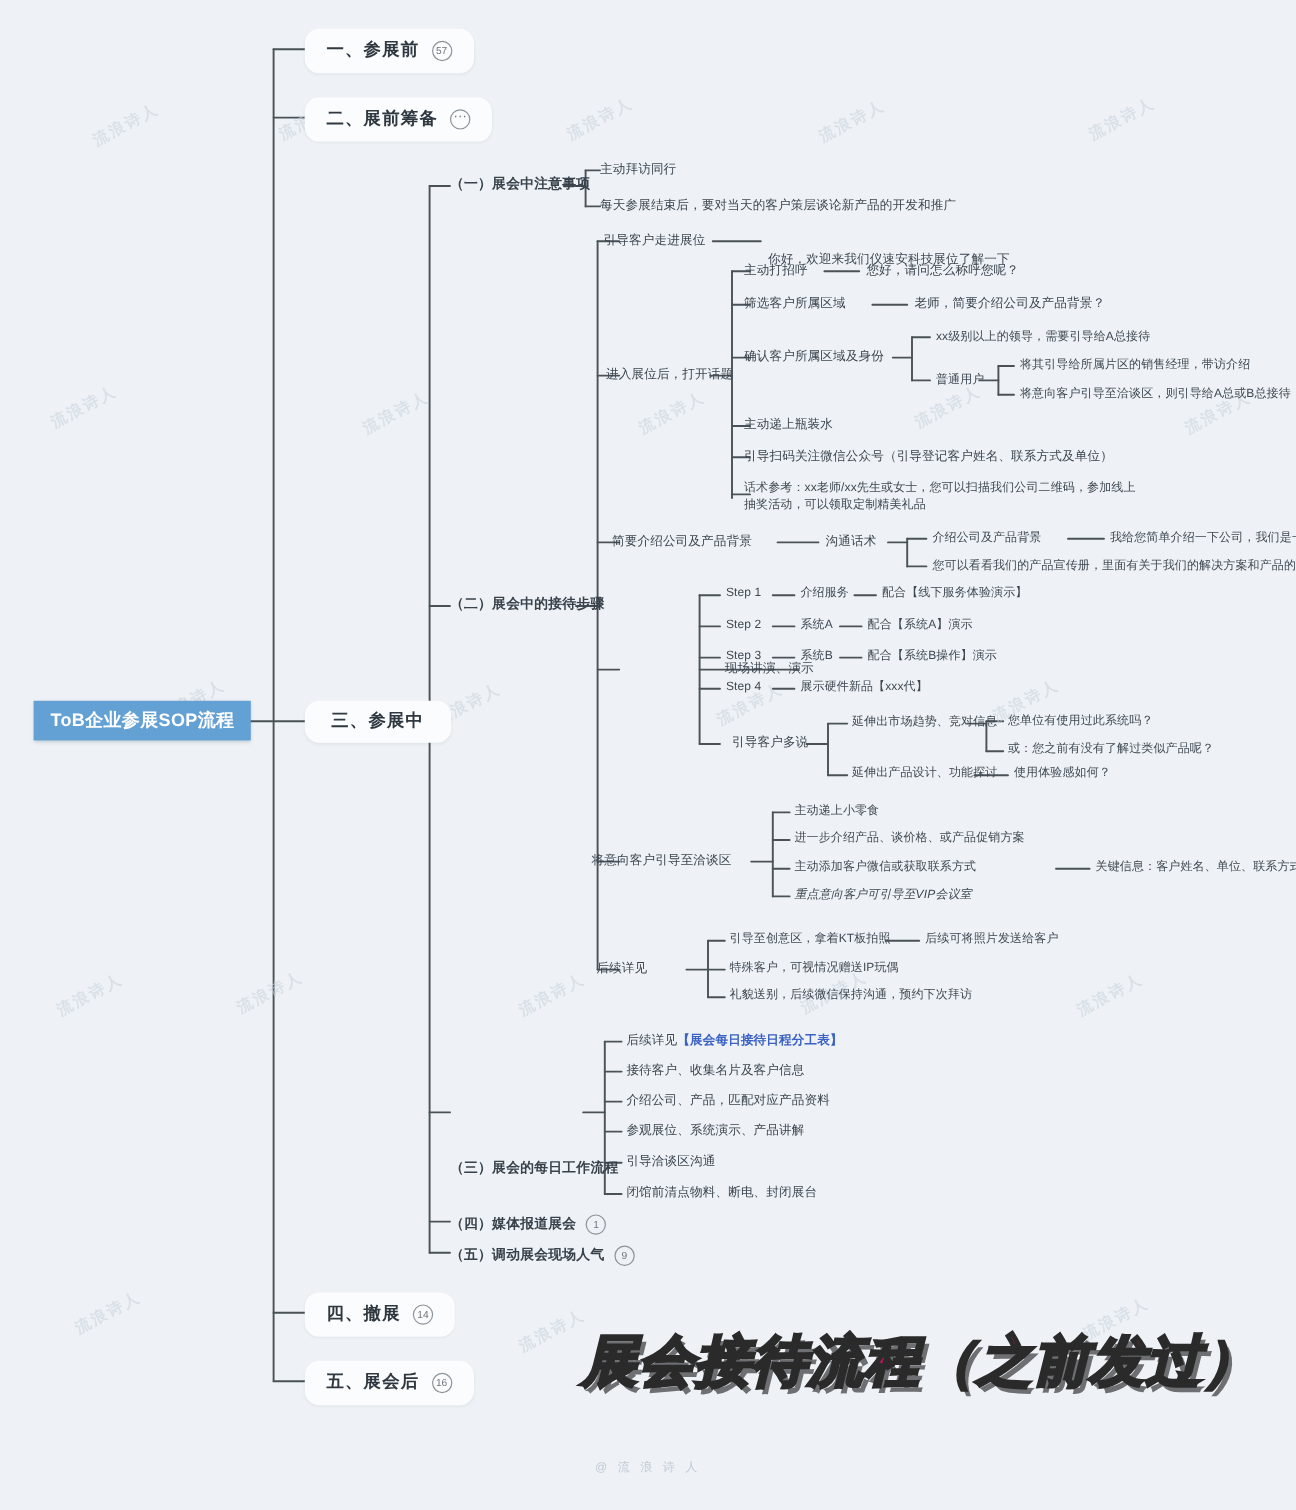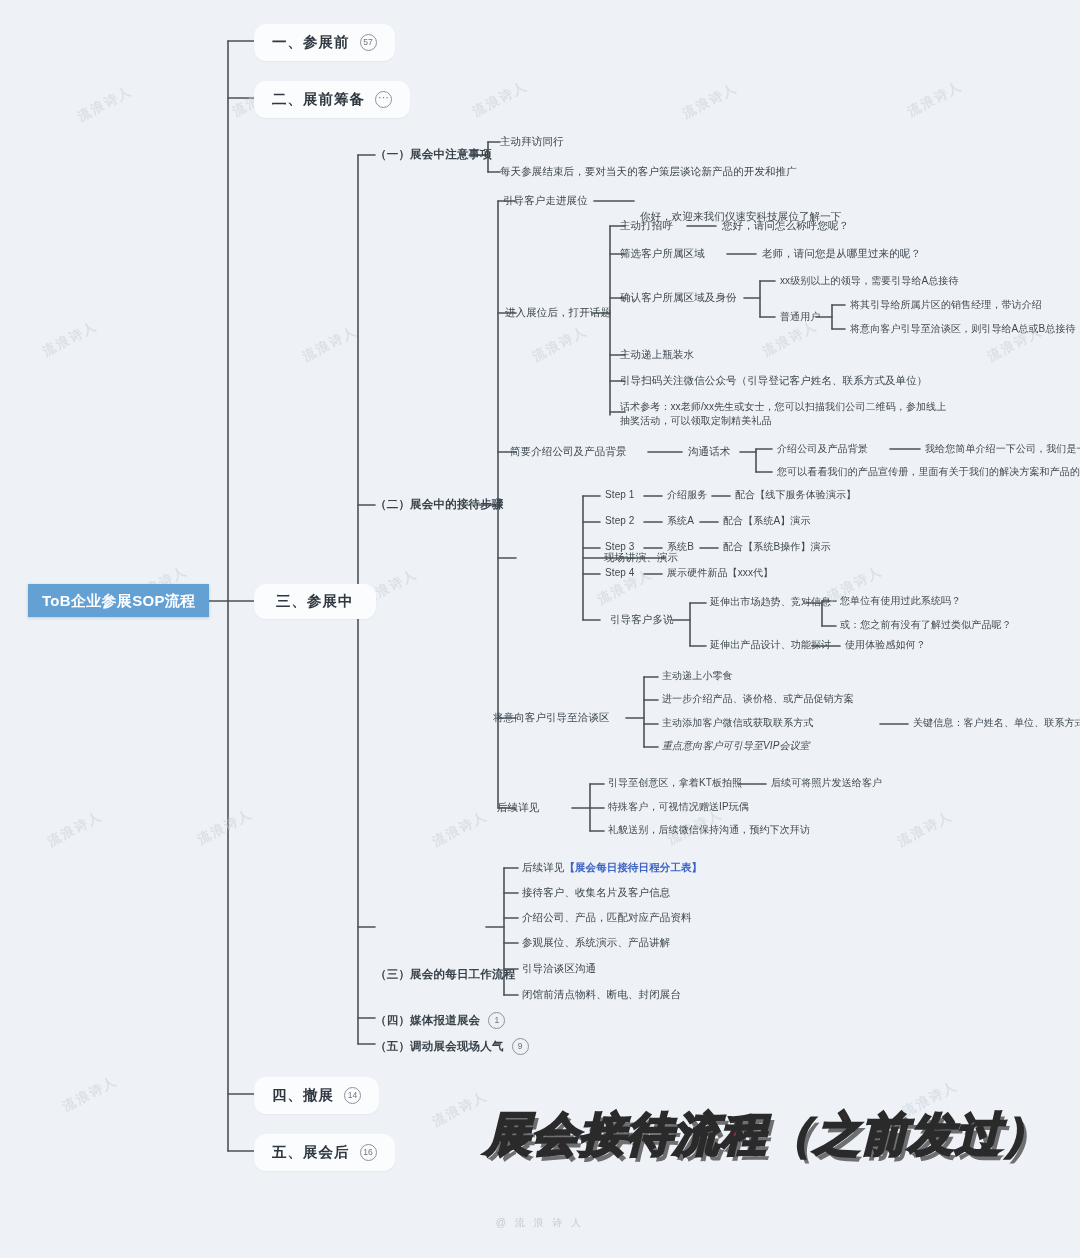--- a/index.html
+++ b/index.html
@@ -249,21 +249,21 @@
 
   <div class="node t3" style="left:503px; top:195px;">引导客户走进展位</div>
   <div class="node t3" style="left:640px; top:211px;">你好，欢迎来我们仪速安科技展位了解一下</div>
 
   <div class="node t3" style="left:505px; top:307px;">进入展位后，打开话题</div>
 
   <div class="node t3" style="left:620px; top:220px;">主动打招呼</div>
   <div class="node t3" style="left:722px; top:220px;">您好，请问怎么称呼您呢？</div>
 
   <div class="node t3" style="left:620px; top:248px;">筛选客户所属区域</div>
-  <div class="node t3" style="left:762px; top:248px;">老师，请问您是从哪里过来的呢？</div>
+  <div class="node t3" style="left:762px; top:248px;">老师，简要介绍公司及产品背景？</div>
 
   <div class="node t3" style="left:620px; top:292px;">确认客户所属区域及身份</div>
   <div class="node t4" style="left:780px; top:276px;">xx级别以上的领导，需要引导给A总接待</div>
   <div class="node t4" style="left:780px; top:312px;">普通用户</div>
   <div class="node t4" style="left:850px; top:300px;">将其引导给所属片区的销售经理，带访介绍</div>
   <div class="node t4" style="left:850px; top:324px;">将意向客户引导至洽谈区，则引导给A总或B总接待</div>
 
   <div class="node t3" style="left:620px; top:349px;">主动递上瓶装水</div>
   <div class="node t3" style="left:620px; top:375px;">引导扫码关注微信公众号（引导登记客户姓名、联系方式及单位）</div>
   <div class="node t4 wrap2" style="left:620px; top:400px; width:330px;">话术参考：xx老师/xx先生或女士，您可以扫描我们公司二维码，参加线上抽奖活动，可以领取定制精美礼品</div>

